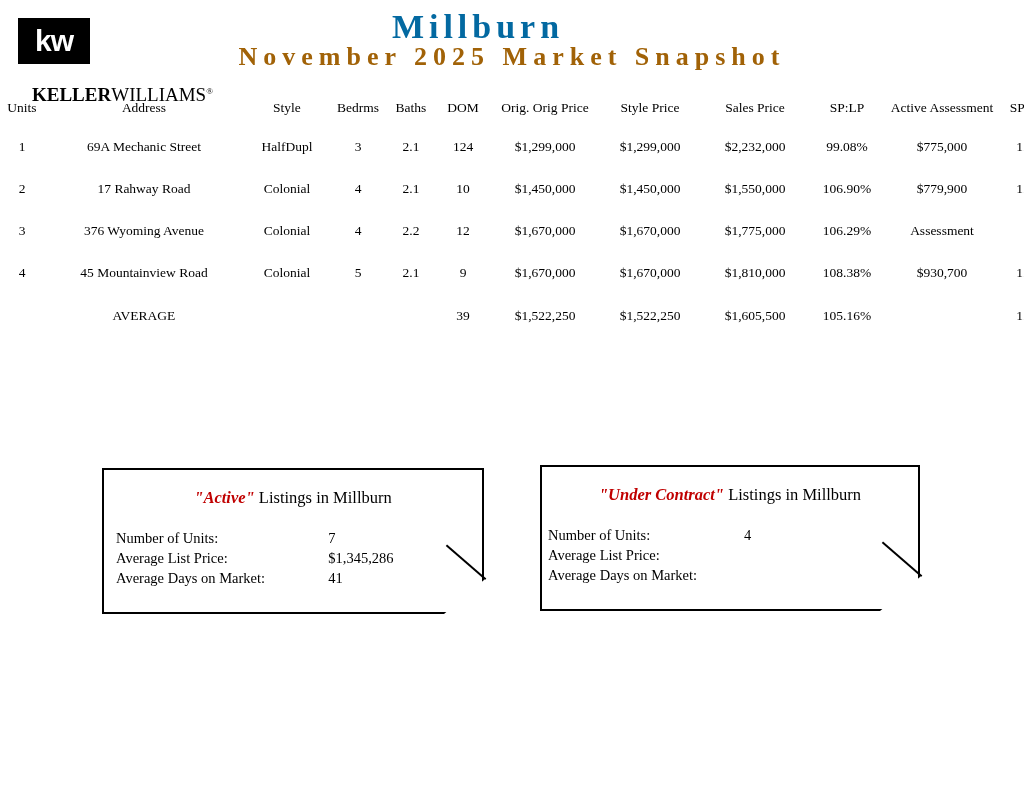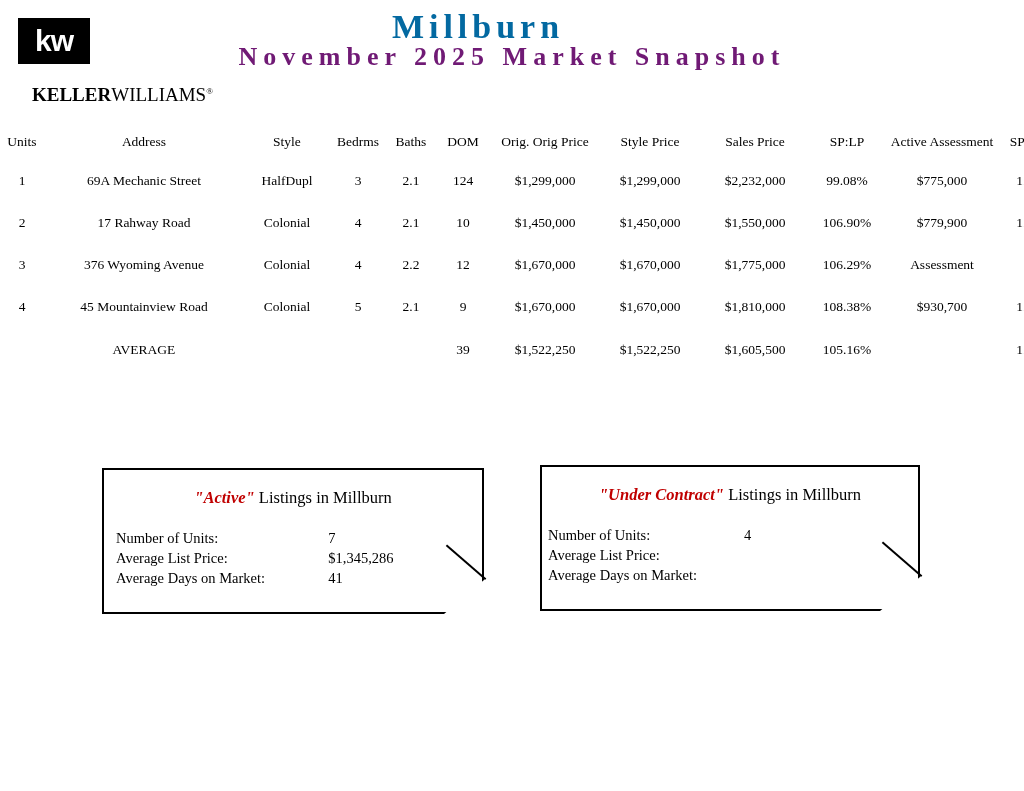--- a/index.html
+++ b/index.html
@@ -73,32 +73,32 @@
     font-weight: bold;
     font-size: 34px;
     letter-spacing: 5px;
   }
   .title-sub {
     position: absolute;
     left: 0px;
     top: 42px;
     width: 1024px;
     text-align: center;
-    color: #701a75;
+    color: #a16207;
     font-family: "Liberation Serif", serif;
     font-weight: bold;
     font-size: 26px;
     letter-spacing: 6px;
   }
 
   
   .table-wrap {
     position: absolute;
     left: 0px;
-    top: 130px;
+    top: 96px;
     width: 1024px;
   }
   table.listing {
     border-collapse: collapse;
     width: 1020px;
     table-layout: fixed;
     font-family: "Liberation Serif", serif;
   }
   table.listing th {
     font-size: 13.5px;

